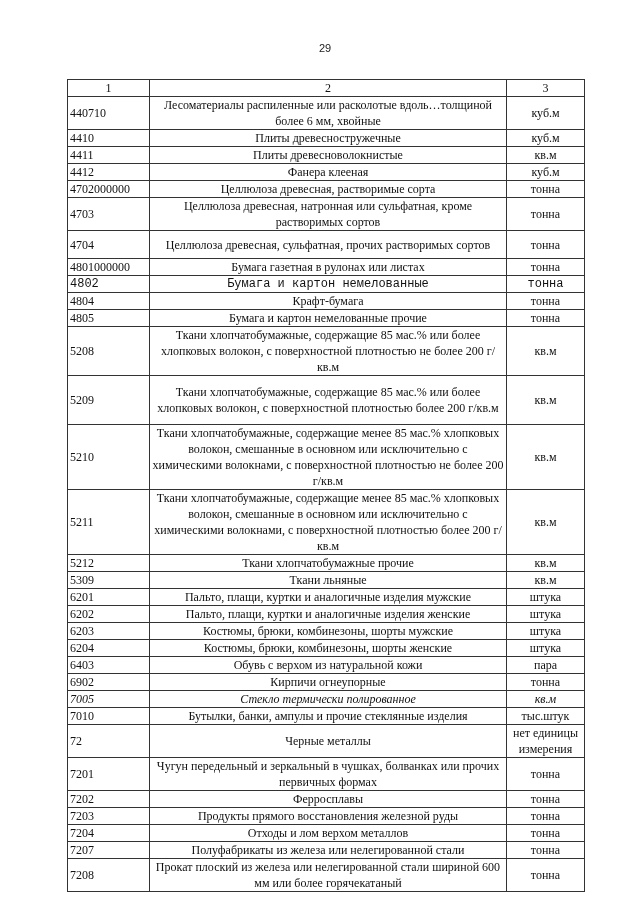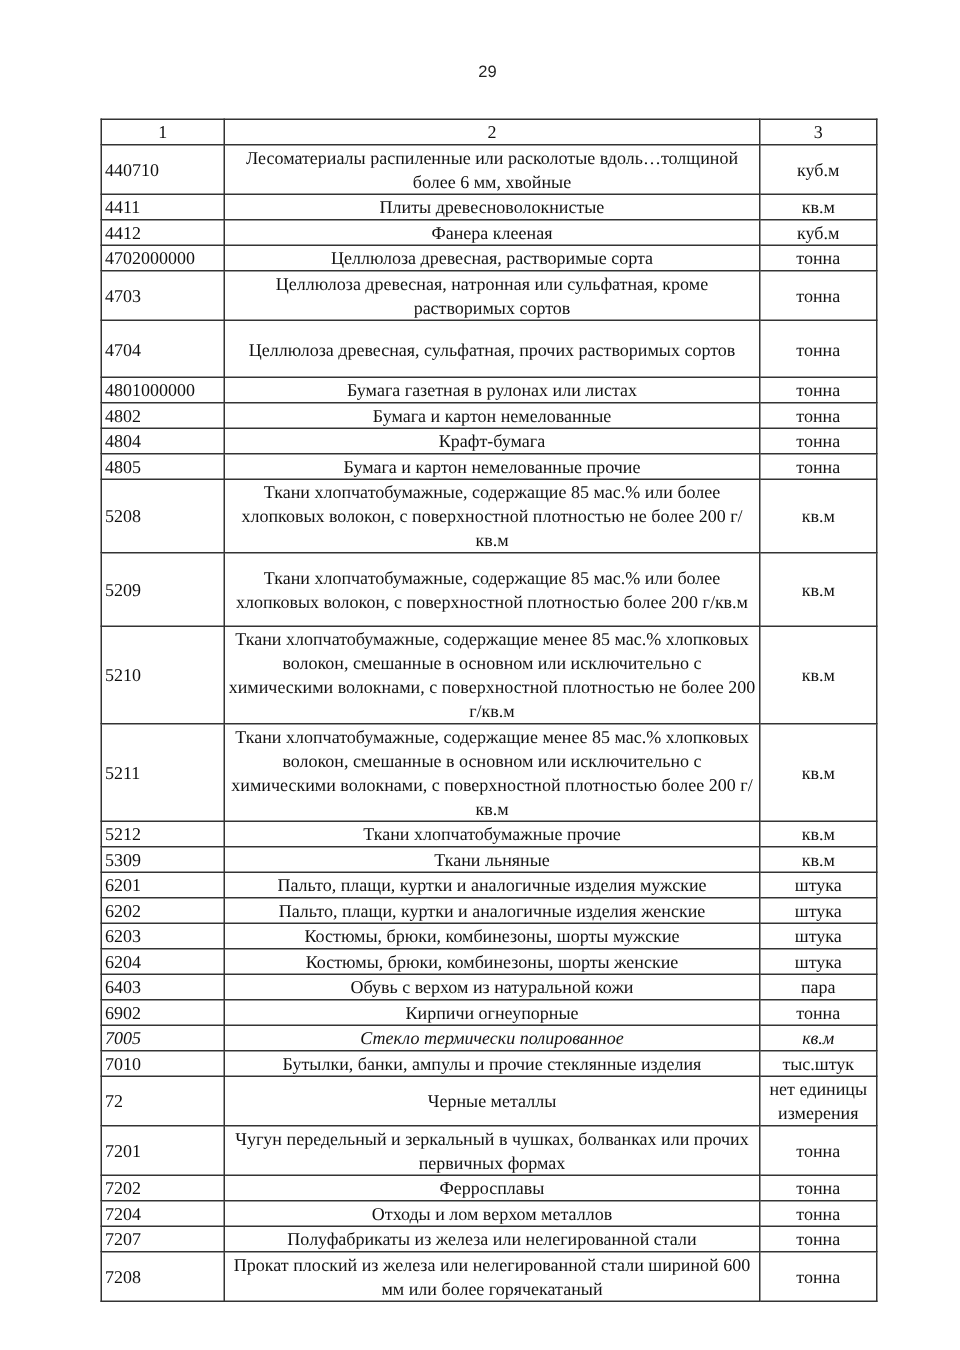--- a/index.html
+++ b/index.html
@@ -47,50 +47,55 @@
       <th>3</th>
     </tr>
   </thead>
   <tbody id="rows">
       <tr style="height: 33px;">
         <td class="code">440710</td>
         <td class="name">Лесоматериалы распиленные или расколотые вдоль…толщиной более 6 мм, хвойные</td>
         <td class="unit">куб.м</td>
       </tr>
       <tr style="height: 16px;">
+        <td class="code">4410</td>
+        <td class="name">Плиты древесностружечные</td>
+        <td class="unit">куб.м</td>
+      </tr>
+      <tr style="height: 16px;">
         <td class="code">4411</td>
         <td class="name">Плиты древесноволокнистые</td>
         <td class="unit">кв.м</td>
       </tr>
       <tr style="height: 16px;">
         <td class="code">4412</td>
         <td class="name">Фанера клееная</td>
         <td class="unit">куб.м</td>
       </tr>
       <tr style="height: 16px;">
         <td class="code">4702000000</td>
         <td class="name">Целлюлоза древесная, растворимые сорта</td>
         <td class="unit">тонна</td>
       </tr>
       <tr style="height: 33px;">
         <td class="code">4703</td>
         <td class="name">Целлюлоза древесная, натронная или сульфатная, кроме растворимых сортов</td>
         <td class="unit">тонна</td>
       </tr>
-      <tr style="height: 38px;">
+      <tr style="height: 28px;">
         <td class="code">4704</td>
         <td class="name">Целлюлоза древесная, сульфатная, прочих растворимых сортов</td>
         <td class="unit">тонна</td>
       </tr>
       <tr style="height: 16px;">
         <td class="code">4801000000</td>
         <td class="name">Бумага газетная в рулонах или листах</td>
         <td class="unit">тонна</td>
       </tr>
-      <tr style="height: 16px;">
+      <tr style="height: 16px; font-family: Liberation Mono, monospace;">
         <td class="code">4802</td>
         <td class="name">Бумага и картон немелованные</td>
         <td class="unit">тонна</td>
       </tr>
       <tr style="height: 16px;">
         <td class="code">4804</td>
         <td class="name">Крафт-бумага</td>
         <td class="unit">тонна</td>
       </tr>
       <tr style="height: 16px;">
@@ -174,20 +179,25 @@
         <td class="unit">нет единицы измерения</td>
       </tr>
       <tr style="height: 33px;">
         <td class="code">7201</td>
         <td class="name">Чугун передельный и зеркальный в чушках, болванках или прочих первичных формах</td>
         <td class="unit">тонна</td>
       </tr>
       <tr style="height: 16px;">
         <td class="code">7202</td>
         <td class="name">Ферросплавы</td>
+        <td class="unit">тонна</td>
+      </tr>
+      <tr style="height: 16px;">
+        <td class="code">7203</td>
+        <td class="name">Продукты прямого восстановления железной руды</td>
         <td class="unit">тонна</td>
       </tr>
       <tr style="height: 16px;">
         <td class="code">7204</td>
         <td class="name">Отходы и лом верхом металлов</td>
         <td class="unit">тонна</td>
       </tr>
       <tr style="height: 16px;">
         <td class="code">7207</td>
         <td class="name">Полуфабрикаты из железа или нелегированной стали</td>

